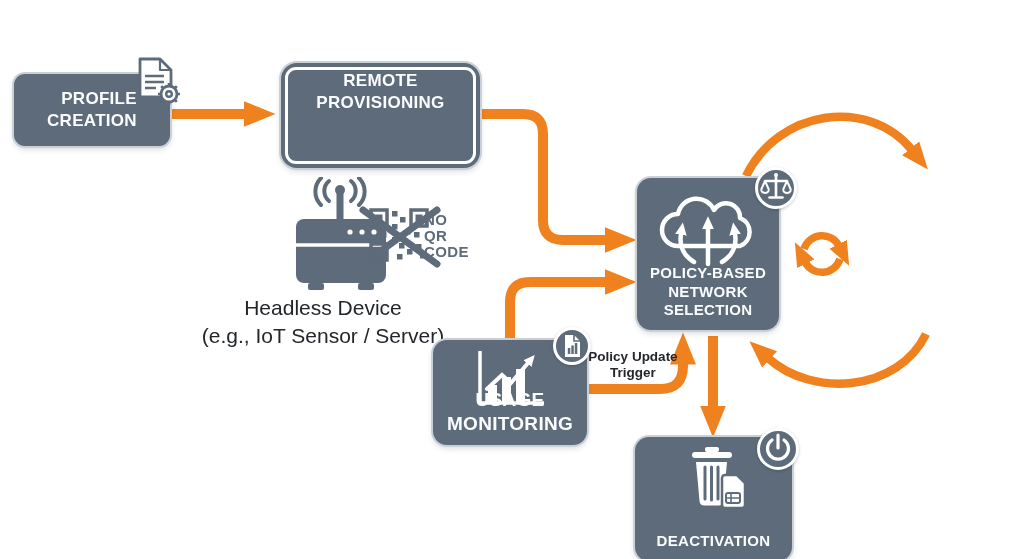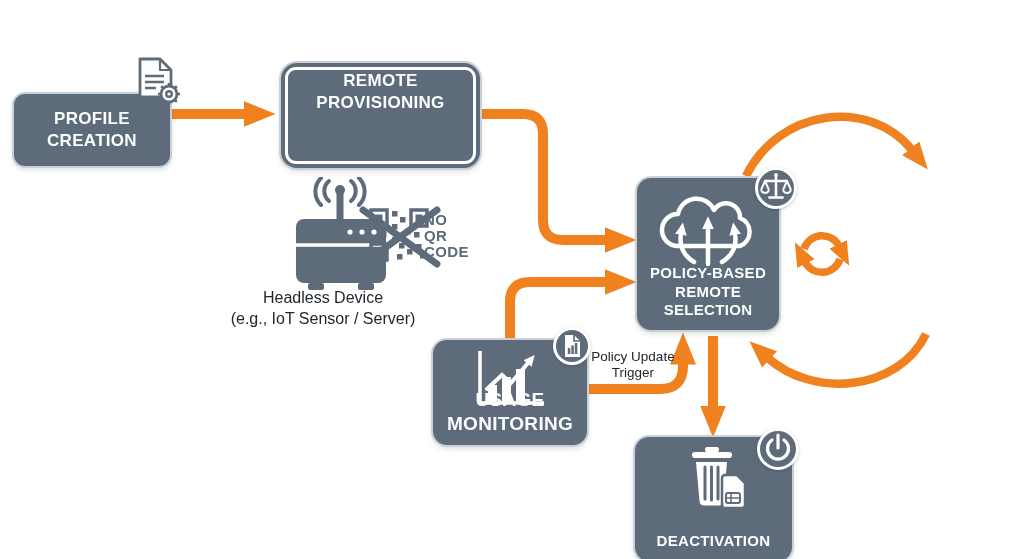--- a/index.html
+++ b/index.html
@@ -14,21 +14,21 @@
     font-family:"Liberation Sans",sans-serif;overflow:hidden;
   }
   .edges{position:absolute;left:0;top:0;z-index:1;}
   .node{
     position:absolute;background:var(--slate);border-radius:14px;
     box-shadow:0 0 0 2px var(--ring),0 3px 6px rgba(30,40,50,.18);
     color:#fbfcfd;display:flex;flex-direction:column;align-items:center;justify-content:center;
     text-align:center;font-weight:bold;letter-spacing:.3px;z-index:2;box-sizing:border-box;
   }
   .label{white-space:pre-line;}
-  #n-profile{left:14px;top:94px;width:156px;height:72px;font-size:17px;line-height:1.28;border-radius:11px;}
+  #n-profile{left:14px;top:74px;width:156px;height:72px;font-size:17px;line-height:1.28;border-radius:11px;text-align:right;}
   #n-remote{left:281px;top:63px;width:199px;height:105px;font-size:17px;line-height:1.28;border-radius:16px;}
   #n-remote .inner{position:absolute;inset:4px;border:3px solid #fff;border-radius:11px;display:flex;align-items:flex-start;justify-content:center;}
   #n-policy{left:637px;top:178px;width:142px;height:152px;font-size:15px;line-height:1.24;justify-content:flex-end;padding-bottom:10px;}
   #n-multi{left:857px;top:180px;width:156px;height:150px;font-size:15px;line-height:1.28;justify-content:flex-end;padding-bottom:12px;}
   #n-usage{left:433px;top:340px;width:154px;height:105px;font-size:19px;line-height:1.26;justify-content:flex-end;padding-bottom:9px;}
   #n-deact{left:635px;top:437px;width:157px;height:124px;font-size:15px;justify-content:flex-end;padding-bottom:12px;}
   .node svg.nicon{position:absolute;left:50%;transform:translateX(-50%);}
   #n-policy svg.nicon{top:2px;}
   #n-multi svg.nicon{top:12px;}
   #n-usage svg.nicon{top:7px;}
@@ -43,26 +43,26 @@
   #b-deact{left:757px;top:428px;width:42px;height:42px;}
   .float-icon{position:absolute;z-index:3;}
   #i-docgear{left:134px;top:56px;}
   #i-device{left:283px;top:177px;}
   #i-noqr{left:357px;top:198px;}
   #t-noqr{
     position:absolute;left:424px;top:212px;z-index:2;color:var(--slate);
     font-weight:bold;font-size:15px;line-height:1.06;letter-spacing:.4px;white-space:pre-line;
   }
   #t-caption{
-    position:absolute;left:198px;top:287px;width:250px;z-index:2;text-align:center;
-    color:var(--ink);font-size:16px;line-height:1.32;font-weight:500;white-space:pre-line;
+    position:absolute;left:198px;top:294px;width:250px;z-index:2;text-align:center;
+    color:var(--ink);font-size:21px;line-height:1.32;font-weight:500;white-space:pre-line;
   }
   #t-trigger{
     position:absolute;left:577px;top:349px;width:112px;z-index:2;text-align:center;
-    color:var(--ink);font-size:13.5px;line-height:1.22;font-weight:400;white-space:pre-line;
+    color:var(--ink);font-size:13.5px;line-height:1.22;font-weight:700;white-space:pre-line;
   }
 </style>
 </head>
 <body>
 
 <div class="canvas">
 
   <svg class="edges" width="1024" height="559" viewBox="0 0 1024 559">
     <defs>
       <marker id="ah" markerUnits="strokeWidth" markerWidth="3.5" markerHeight="2.8" refX="0.25" refY="1.3" orient="auto">
@@ -166,21 +166,21 @@
   <div class="node" id="n-policy">
     <svg class="nicon" width="120" height="90" viewBox="0 0 120 90">
       <path d="M 92 66 H 30 A 16 16 0 0 1 30 34 A 19 19 0 0 1 66 30 A 14 14 0 0 1 92 38 A 15 15 0 0 1 92 66 Z" fill="none" stroke="#ffffff" stroke-width="4.5" stroke-linejoin="round"></path>
       <g stroke="#ffffff" stroke-width="4.5" fill="none" stroke-linecap="round">
         <path d="M 60 84 L 60 48" marker-end="url(#ahw)"></path>
         <path d="M 46 82 Q 30 72 33 54" marker-end="url(#ahw)"></path>
         <path d="M 74 82 Q 90 72 87 54" marker-end="url(#ahw)"></path>
       </g>
     </svg>
     <div class="label">POLICY-BASED
-REMOTE
+NETWORK
 SELECTION</div>
   </div>
   <div class="badge" id="b-policy">
     <svg width="36" height="36" viewBox="0 0 36 36">
       <g stroke="#ffffff" stroke-width="2.6" fill="none" stroke-linecap="round">
         <path d="M 18 6 V 26"></path>
           <path d="M 7 11 H 29"></path>
           <path d="M 11.5 27.5 H 24.5"></path>
       </g>
       <circle cx="18" cy="5" r="2" fill="#ffffff"></circle>

